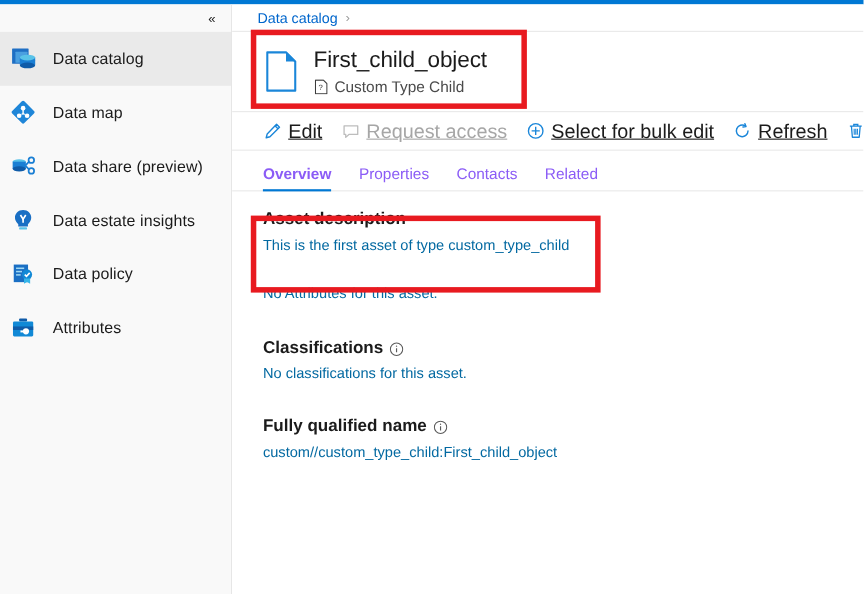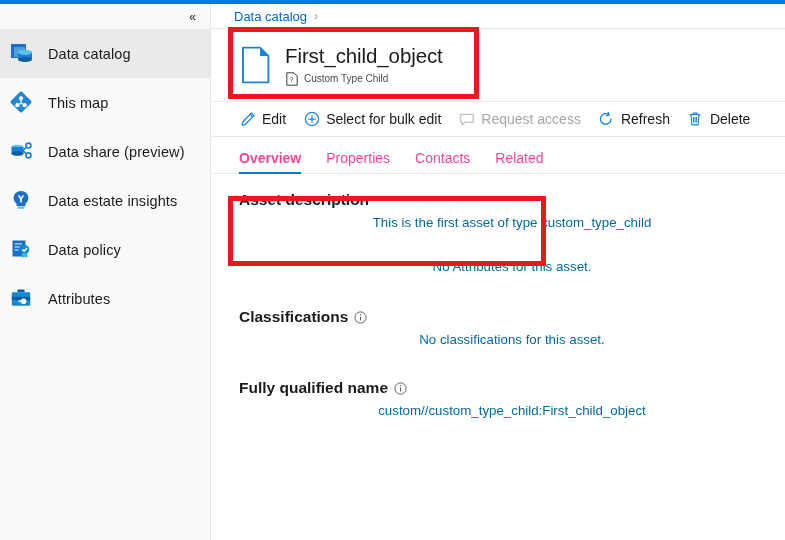--- a/index.html
+++ b/index.html
@@ -151,21 +151,21 @@
   }
   #asset-type-icon {
     width: 14px;
     height: 14px;
     flex: 0 0 14px;
     display: flex;
     align-items: center;
     justify-content: center;
   }
   #asset-subtitle {
-    font-size: 10px;
+    font-size: 14px;
     color: #4a4a4a;
     margin-left: 5px;
   }
 
   
   #toolbar {
     height: 35px;
     display: flex;
     align-items: center;
     padding-left: 240px;
@@ -185,38 +185,39 @@
   }
   .tb-ico {
     width: 17px;
     height: 17px;
     flex: 0 0 17px;
     display: flex;
     align-items: center;
     justify-content: center;
   }
   .tb-label {
-    font-size: 14px;
+    font-size: 18px;
     color: #1b1b1b;
     margin-left: 6px;
+    text-decoration: underline;
   }
   .tb-item.disabled .tb-label { color: #a6a6a6; }
 
   
   #tabs {
     height: 37px;
     display: flex;
     align-items: flex-end;
     padding-left: 28px;
     border-bottom: 1px solid #e8e8e8;
     box-sizing: border-box;
   }
   .tab {
     font-size: 14px;
-    color: #ec4899;
+    color: #8b5cf6;
     margin-right: 25px;
     padding-bottom: 7px;
     cursor: pointer;
     position: relative;
   }
   .tab.active {
     font-weight: bold;
   }
   .tab.active::after {
     content: "";
@@ -224,21 +225,20 @@
     left: 0; right: 0;
     bottom: -1px;
     height: 2.5px;
     background: #0078d4;
   }
 
   
   #content {
     padding-left: 28px;
     padding-top: 17px;
-    text-align: center;
   }
   .section { margin-bottom: 26px; }
   .section-head {
     font-size: 15.5px;
     font-weight: bold;
     color: #1b1b1b;
     display: flex;
     align-items: center;
     margin-bottom: 6px;
   }
@@ -297,21 +297,21 @@
     <div class="nav-item">
       <span class="nav-icon">
         <svg width="26" height="24" viewBox="0 0 26 24">
           <rect x="3.2" y="3.2" width="15.6" height="15.6" rx="1.6" transform="rotate(45 11 11)" fill="#1f86d8"></rect>
           <circle cx="11" cy="7.3" r="2.1" fill="#ffffff"></circle>
           <circle cx="7.4" cy="14.2" r="2.1" fill="#ffffff"></circle>
           <circle cx="14.6" cy="14.2" r="2.1" fill="#ffffff"></circle>
           <path d="M11 8.6 L11 12.2 M9.6 13.1 L11 12.2 L12.5 13.1" stroke="#ffffff" stroke-width="1.3" fill="none"></path>
         </svg>
       </span>
-      <span class="nav-label">This map</span>
+      <span class="nav-label">Data map</span>
     </div>
 
     <div class="nav-item">
       <span class="nav-icon">
         <svg width="26" height="24" viewBox="0 0 26 24">
           <ellipse cx="7.5" cy="7" rx="6" ry="2.3" fill="#59c2e8"></ellipse>
           <rect x="1.5" y="7" width="12" height="6.5" fill="#1a7fd4"></rect>
           <ellipse cx="7.5" cy="13.5" rx="6" ry="2.3" fill="#0f5ba8"></ellipse>
           <circle cx="18.5" cy="5.6" r="2.5" fill="none" stroke="#1a7fd4" stroke-width="1.6"></circle>
           <circle cx="18.5" cy="15.4" r="2.5" fill="none" stroke="#1a7fd4" stroke-width="1.6"></circle>
@@ -396,37 +396,37 @@
       <div class="tb-item">
         <span class="tb-ico">
           <svg width="16" height="16" viewBox="0 0 16 16">
             <path d="M11.4 1.9 L14.1 4.6 L5.4 13.3 L2 14.2 L2.9 10.8 Z" fill="none" stroke="#1a86d9" stroke-width="1.25" stroke-linejoin="round"></path>
             <path d="M10 3.3 L12.7 6" stroke="#1a86d9" stroke-width="1.25"></path>
           </svg>
         </span>
         <span class="tb-label">Edit</span>
       </div>
 
+      <div class="tb-item disabled">
+        <span class="tb-ico">
+          <svg width="16" height="16" viewBox="0 0 16 16">
+            <path d="M1.8 3.4 L14.2 3.4 L14.2 11.2 L6.2 11.2 L3.3 13.9 L3.3 11.2 L1.8 11.2 Z" fill="none" stroke="#bdbdbd" stroke-width="1.2" stroke-linejoin="round"></path>
+          </svg>
+        </span>
+        <span class="tb-label">Request access</span>
+      </div>
+
       <div class="tb-item">
         <span class="tb-ico">
           <svg width="16" height="16" viewBox="0 0 16 16">
             <circle cx="8" cy="8" r="6.6" fill="none" stroke="#1a86d9" stroke-width="1.25"></circle>
             <path d="M8 4.3 L8 11.7 M4.3 8 L11.7 8" stroke="#1a86d9" stroke-width="1.25"></path>
           </svg>
         </span>
         <span class="tb-label">Select for bulk edit</span>
-      </div>
-
-      <div class="tb-item disabled">
-        <span class="tb-ico">
-          <svg width="16" height="16" viewBox="0 0 16 16">
-            <path d="M1.8 3.4 L14.2 3.4 L14.2 11.2 L6.2 11.2 L3.3 13.9 L3.3 11.2 L1.8 11.2 Z" fill="none" stroke="#bdbdbd" stroke-width="1.2" stroke-linejoin="round"></path>
-          </svg>
-        </span>
-        <span class="tb-label">Request access</span>
       </div>
 
       <div class="tb-item">
         <span class="tb-ico">
           <svg width="16" height="16" viewBox="0 0 16 16">
             <path d="M13 8 A5.3 5.3 0 1 1 10.6 3.5" fill="none" stroke="#1a86d9" stroke-width="1.3" stroke-linecap="round"></path>
             <path d="M10.2 1.4 L11.2 4.1 L8.4 4.4" fill="none" stroke="#1a86d9" stroke-width="1.3" stroke-linecap="round" stroke-linejoin="round"></path>
           </svg>
         </span>
         <span class="tb-label">Refresh</span>

